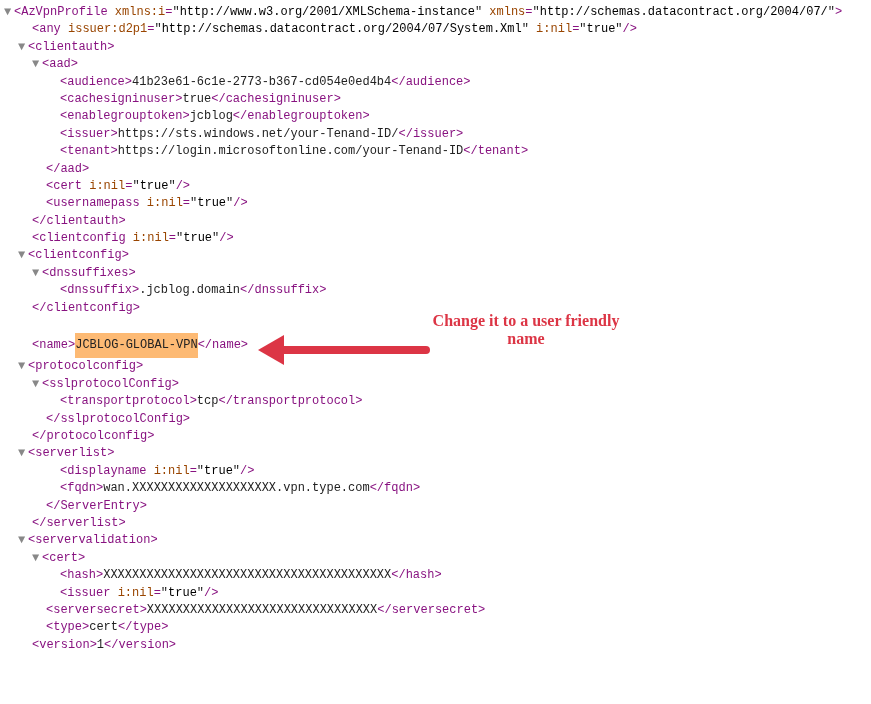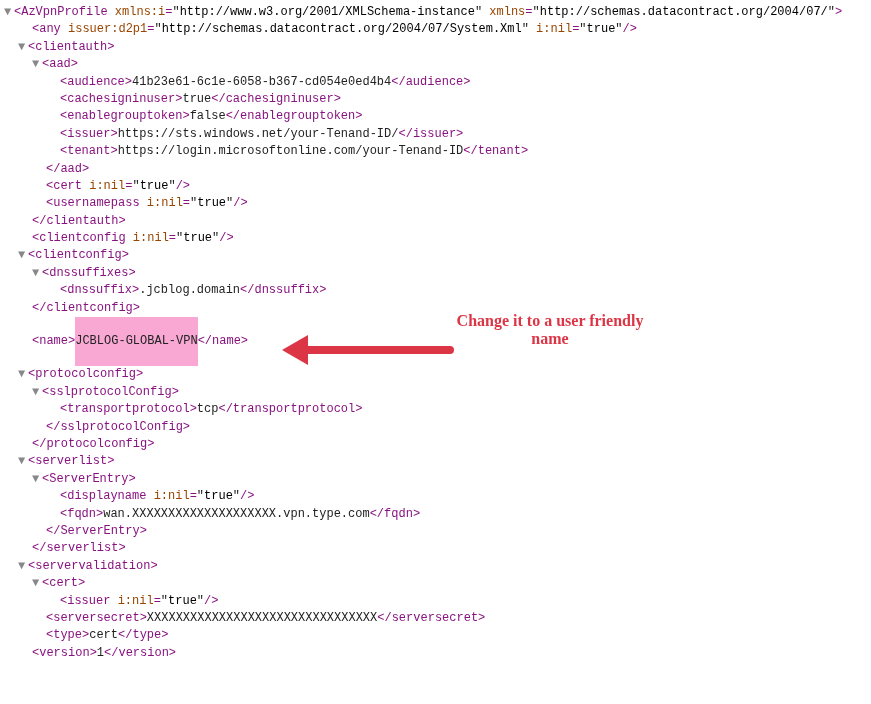--- a/index.html
+++ b/index.html
@@ -21,27 +21,28 @@
       width: 10px;
       color: #888;
       cursor: default;
     }
     .pad { display:inline-block; }
     .tag { color: #881280; }
     .attr-name { color: #994500; }
     .attr-val { color: #000000; }
     .text { color: #222; }
     .highlight {
-      background-color: #f9a8d4;
+      background-color: #fdba74;
       display: inline-block;
-      padding: 16px 0;
+      padding: 4px 0;
+      margin-top: 16px;
     }
     .annotation {
       position: absolute;
-      left: 276px;
+      left: 252px;
       top: 326px;
       width: 380px;
       height: 60px;
       pointer-events: none;
     }
     .arrow {
       position: absolute;
       left: 0;
       top: 14px;
       width: 170px;
@@ -86,23 +87,23 @@
 <div class="tree">
 
 <div class="line"><span class="toggle">▼</span><span class="tag">&lt;<span>AzVpnProfile</span></span> <span class="attr-name">xmlns:i</span><span class="tag">=</span>"<span class="attr-val">http://www.w3.org/2001/XMLSchema-instance</span>" <span class="attr-name">xmlns</span><span class="tag">=</span>"<span class="attr-val">http://schemas.datacontract.org/2004/07/</span>"<span class="tag">&gt;</span></div>
 
 <div class="line"><span class="pad" style="width:28px"></span><span class="tag">&lt;<span>any</span></span> <span class="attr-name">issuer:d2p1</span><span class="tag">=</span>"<span class="attr-val">http://schemas.datacontract.org/2004/07/System.Xml</span>" <span class="attr-name">i:nil</span><span class="tag">=</span>"<span class="attr-val">true</span>"<span class="tag">/&gt;</span></div>
 
 <div class="line"><span class="pad" style="width:14px"></span><span class="toggle">▼</span><span class="tag">&lt;<span>clientauth</span>&gt;</span></div>
 
 <div class="line"><span class="pad" style="width:28px"></span><span class="toggle">▼</span><span class="tag">&lt;<span>aad</span>&gt;</span></div>
 
-<div class="line"><span class="pad" style="width:56px"></span><span class="tag">&lt;<span>audience</span>&gt;</span><span class="text">41b23e61-6c1e-6058-b367-cd054e0ed4b4</span><span class="tag">&lt;/<span>audience</span>&gt;</span></div>
+<div class="line"><span class="pad" style="width:56px"></span><span class="tag">&lt;<span>audience</span>&gt;</span><span class="text">41b23e61-6c1e-2773-b367-cd054e0ed4b4</span><span class="tag">&lt;/<span>audience</span>&gt;</span></div>
 <div class="line"><span class="pad" style="width:56px"></span><span class="tag">&lt;<span>cachesigninuser</span>&gt;</span><span class="text">true</span><span class="tag">&lt;/<span>cachesigninuser</span>&gt;</span></div>
-<div class="line"><span class="pad" style="width:56px"></span><span class="tag">&lt;<span>enablegrouptoken</span>&gt;</span><span class="text">false</span><span class="tag">&lt;/<span>enablegrouptoken</span>&gt;</span></div>
+<div class="line"><span class="pad" style="width:56px"></span><span class="tag">&lt;<span>enablegrouptoken</span>&gt;</span><span class="text">jcblog</span><span class="tag">&lt;/<span>enablegrouptoken</span>&gt;</span></div>
 <div class="line"><span class="pad" style="width:56px"></span><span class="tag">&lt;<span>issuer</span>&gt;</span><span class="text">https://sts.windows.net/your-Tenand-ID/</span><span class="tag">&lt;/<span>issuer</span>&gt;</span></div>
 <div class="line"><span class="pad" style="width:56px"></span><span class="tag">&lt;<span>tenant</span>&gt;</span><span class="text">https://login.microsoftonline.com/your-Tenand-ID</span><span class="tag">&lt;/<span>tenant</span>&gt;</span></div>
 
 <div class="line"><span class="pad" style="width:42px"></span><span class="tag">&lt;/<span>aad</span>&gt;</span></div>
 
 <div class="line"><span class="pad" style="width:42px"></span><span class="tag">&lt;<span>cert</span></span> <span class="attr-name">i:nil</span><span class="tag">=</span>"<span class="attr-val">true</span>"<span class="tag">/&gt;</span></div>
 
 
 <div class="line"><span class="pad" style="width:42px"></span><span class="tag">&lt;<span>usernamepass</span></span> <span class="attr-name">i:nil</span><span class="tag">=</span>"<span class="attr-val">true</span>"<span class="tag">/&gt;</span></div>
 
@@ -126,34 +127,34 @@
 <div class="line"><span class="pad" style="width:28px"></span><span class="toggle">▼</span><span class="tag">&lt;<span>sslprotocolConfig</span>&gt;</span></div>
 
 <div class="line"><span class="pad" style="width:56px"></span><span class="tag">&lt;<span>transportprotocol</span>&gt;</span><span class="text">tcp</span><span class="tag">&lt;/<span>transportprotocol</span>&gt;</span></div>
 
 <div class="line"><span class="pad" style="width:42px"></span><span class="tag">&lt;/<span>sslprotocolConfig</span>&gt;</span></div>
 
 <div class="line"><span class="pad" style="width:28px"></span><span class="tag">&lt;/<span>protocolconfig</span>&gt;</span></div>
 
 <div class="line"><span class="pad" style="width:14px"></span><span class="toggle">▼</span><span class="tag">&lt;<span>serverlist</span>&gt;</span></div>
 
-<div class="line"><span class="pad" style="width:28px"></span><span class="toggle">▼</span><span class="tag">&lt;<span>ServerEntry</span>&gt;</span></div>
 
 <div class="line"><span class="pad" style="width:56px"></span><span class="tag">&lt;<span>displayname</span></span> <span class="attr-name">i:nil</span><span class="tag">=</span>"<span class="attr-val">true</span>"<span class="tag">/&gt;</span></div>
 
 <div class="line"><span class="pad" style="width:56px"></span><span class="tag">&lt;<span>fqdn</span>&gt;</span><span class="text">wan.XXXXXXXXXXXXXXXXXXXX.vpn.type.com</span><span class="tag">&lt;/<span>fqdn</span>&gt;</span></div>
 
 <div class="line"><span class="pad" style="width:42px"></span><span class="tag">&lt;/<span>ServerEntry</span>&gt;</span></div>
 
 <div class="line"><span class="pad" style="width:28px"></span><span class="tag">&lt;/<span>serverlist</span>&gt;</span></div>
 
 <div class="line"><span class="pad" style="width:14px"></span><span class="toggle">▼</span><span class="tag">&lt;<span>servervalidation</span>&gt;</span></div>
 
 <div class="line"><span class="pad" style="width:28px"></span><span class="toggle">▼</span><span class="tag">&lt;<span>cert</span>&gt;</span></div>
 
+<div class="line"><span class="pad" style="width:56px"></span><span class="tag">&lt;<span>hash</span>&gt;</span><span class="text">XXXXXXXXXXXXXXXXXXXXXXXXXXXXXXXXXXXXXXXX</span><span class="tag">&lt;/<span>hash</span>&gt;</span></div>
 
 <div class="line"><span class="pad" style="width:56px"></span><span class="tag">&lt;<span>issuer</span></span> <span class="attr-name">i:nil</span><span class="tag">=</span>"<span class="attr-val">true</span>"<span class="tag">/&gt;</span></div>
 
 
 <div class="line"><span class="pad" style="width:42px"></span><span class="tag">&lt;<span>serversecret</span>&gt;</span><span class="text">XXXXXXXXXXXXXXXXXXXXXXXXXXXXXXXX</span><span class="tag">&lt;/<span>serversecret</span>&gt;</span></div>
 
 <div class="line"><span class="pad" style="width:42px"></span><span class="tag">&lt;<span>type</span>&gt;</span><span class="text">cert</span><span class="tag">&lt;/<span>type</span>&gt;</span></div>
 
 
 <div class="line"><span class="pad" style="width:28px"></span><span class="tag">&lt;<span>version</span>&gt;</span><span class="text">1</span><span class="tag">&lt;/<span>version</span>&gt;</span></div>

